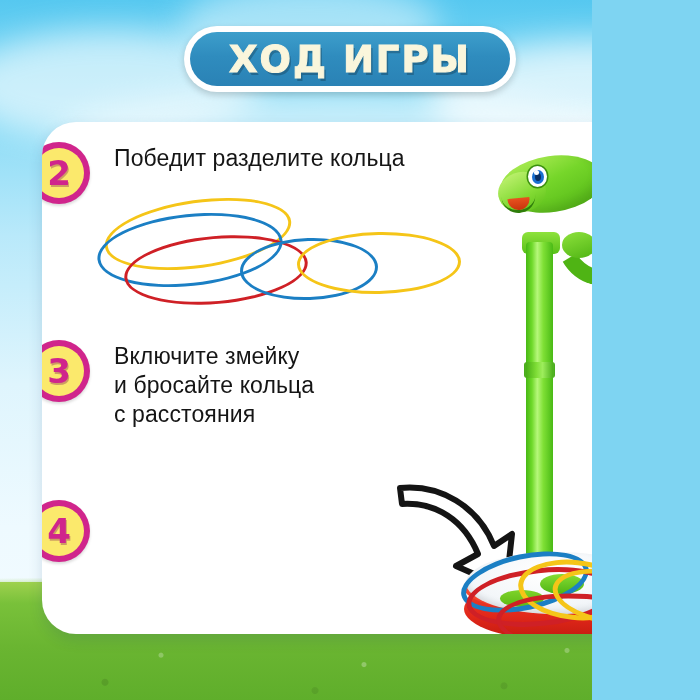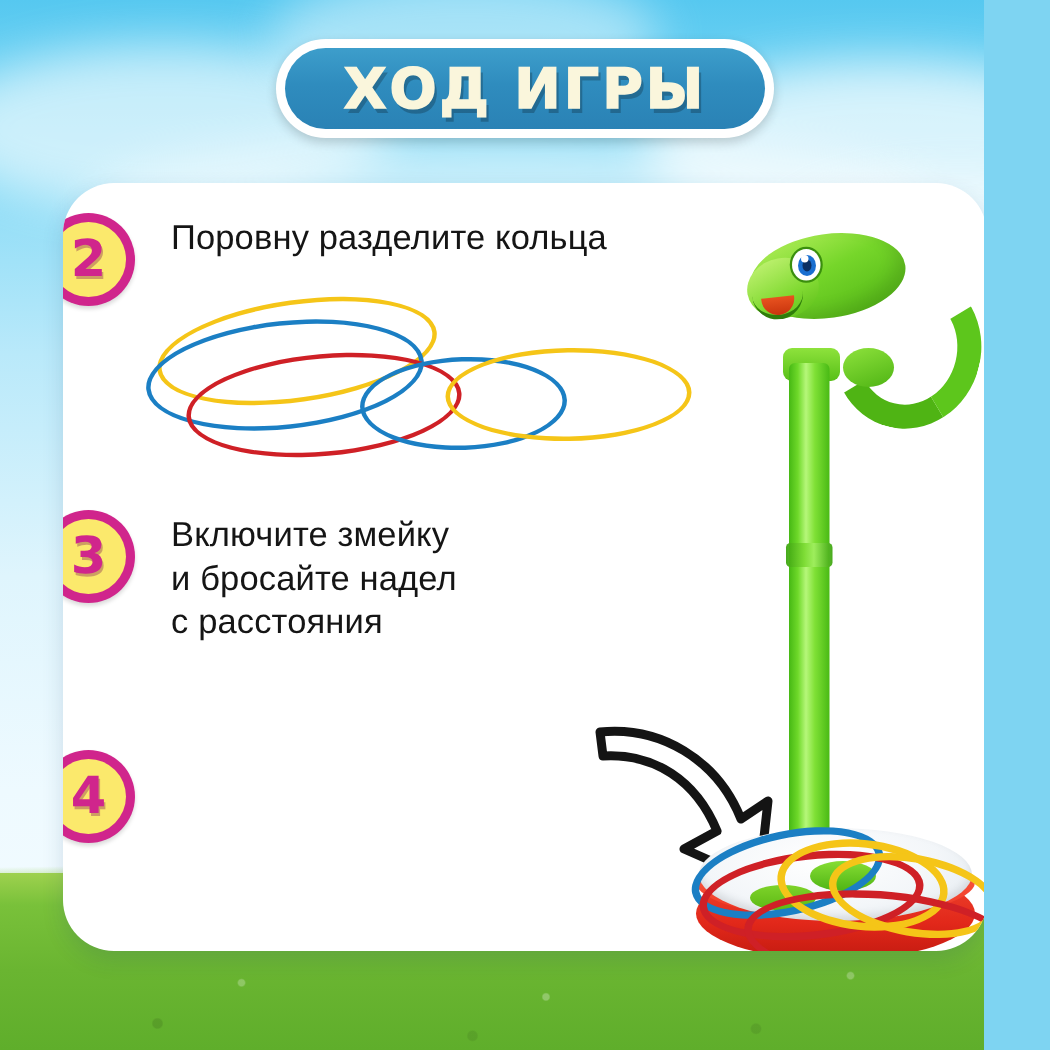--- a/index.html
+++ b/index.html
@@ -1,21 +1,21 @@
 <!DOCTYPE html>
 <html><head>
 <meta charset="utf-8">
 <style>
   html,body{margin:0;padding:0;}
   body{
     width:700px;height:700px;overflow:hidden;
     font-family:"Liberation Sans","DejaVu Sans",sans-serif;
     background:#7ed4f2;
   }
-  #stage{position:relative;width:656px;height:700px;overflow:hidden;}
+  #stage{position:relative;width:592px;height:700px;overflow:hidden;}
 
   
   .sky{position:absolute;left:0;top:0;width:700px;height:620px;
        background:linear-gradient(180deg,#56c8f0 0%,#7ed8f5 14%,#b9e9fa 38%,#dff5fd 62%,#eefaff 85%,#f2fbff 100%);}
   .cloud{position:absolute;border-radius:50%;background:#ffffff;filter:blur(16px);opacity:.85;}
   .c1{left:-40px;top:30px;width:300px;height:110px;opacity:.6;}
   .c2{left:180px;top:-20px;width:260px;height:90px;opacity:.45;}
   .c3{left:430px;top:40px;width:320px;height:120px;opacity:.7;}
   .c4{left:60px;top:90px;width:560px;height:90px;opacity:.5;}
   .c5{left:520px;top:120px;width:240px;height:80px;opacity:.55;}
@@ -150,39 +150,39 @@
   </div>
 
   <div class="card">
 
     <div class="step s2">
       <div class="badge">
         <div class="ring"></div>
         <div class="disc"></div>
         <div class="num">2</div>
       </div>
-      <div class="step-text">Поровну разделите кольца</div>
+      <div class="step-text">Победит разделите кольца</div>
     </div>
 
     <div class="rings" id="rings">
         <div class="ring-e" style="left: 12px; top: 0px; width: 182px; height: 62px; border-width: 3px; border-color: rgb(245, 197, 24); transform: rotate(-8deg);"></div>
         <div class="ring-e" style="left: 5px; top: 14px; width: 180px; height: 66px; border-width: 3px; border-color: rgb(27, 127, 196); transform: rotate(-6deg);"></div>
         <div class="ring-e" style="left: 32px; top: 36px; width: 178px; height: 62px; border-width: 3px; border-color: rgb(207, 32, 38); transform: rotate(-5deg);"></div>
         <div class="ring-e" style="left: 148px; top: 38px; width: 132px; height: 56px; border-width: 3px; border-color: rgb(27, 127, 196); transform: rotate(-2deg);"></div>
         <div class="ring-e" style="left: 205px; top: 32px; width: 158px; height: 56px; border-width: 3px; border-color: rgb(245, 197, 24); transform: rotate(-1deg);"></div>
       </div>
 
     <div class="step s3">
       <div class="badge">
         <div class="ring"></div>
         <div class="disc"></div>
         <div class="num">3</div>
       </div>
       <div class="step-text">Включите змейку
-и бросайте надел
+и бросайте кольца
 с расстояния</div>
     </div>
 
     <div class="step s4">
       <div class="badge">
         <div class="ring"></div>
         <div class="disc"></div>
         <div class="num">4</div>
       </div>
     </div>

